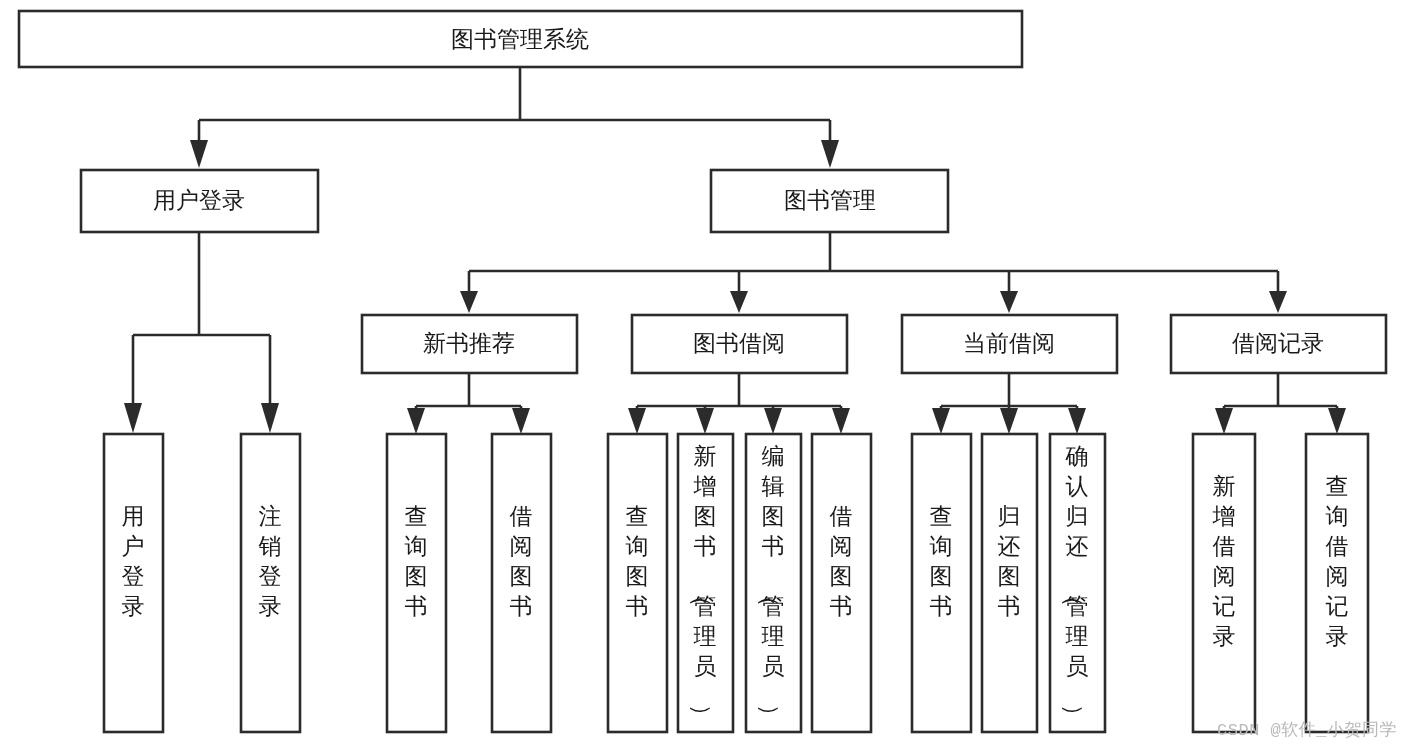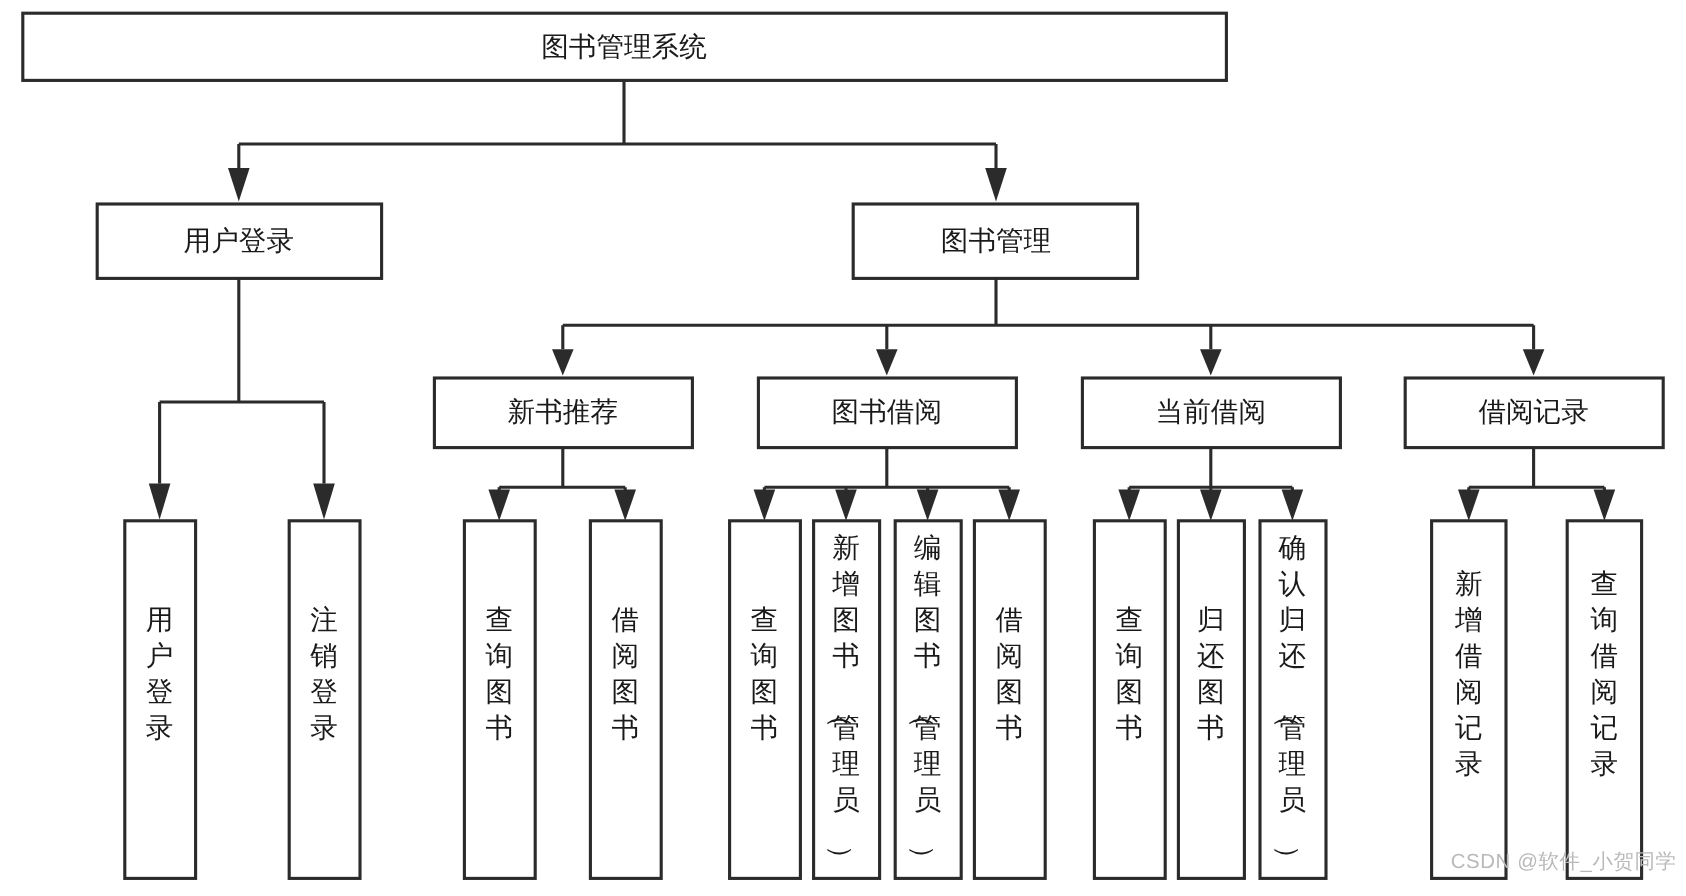--- a/index.html
+++ b/index.html
@@ -51,22 +51,22 @@
   }
   .node-label-v {
     font-family: "Liberation Sans", "DejaVu Sans", sans-serif;
     font-size: 23px;
     fill: #1a1a1a;
     text-anchor: middle;
   }
   .watermark {
     position: absolute;
     right: 8px;
-    bottom: 18px;
-    font-family: Liberation Sans, sans-serif;
+    bottom: 6px;
+    font-family: Liberation Mono, monospace;
     font-size: 17px;
     color: #b9b9b9;
     white-space: nowrap;
     letter-spacing: 0.5px;
     pointer-events: none;
   }
 </style>
 </head>
 <body>
 

